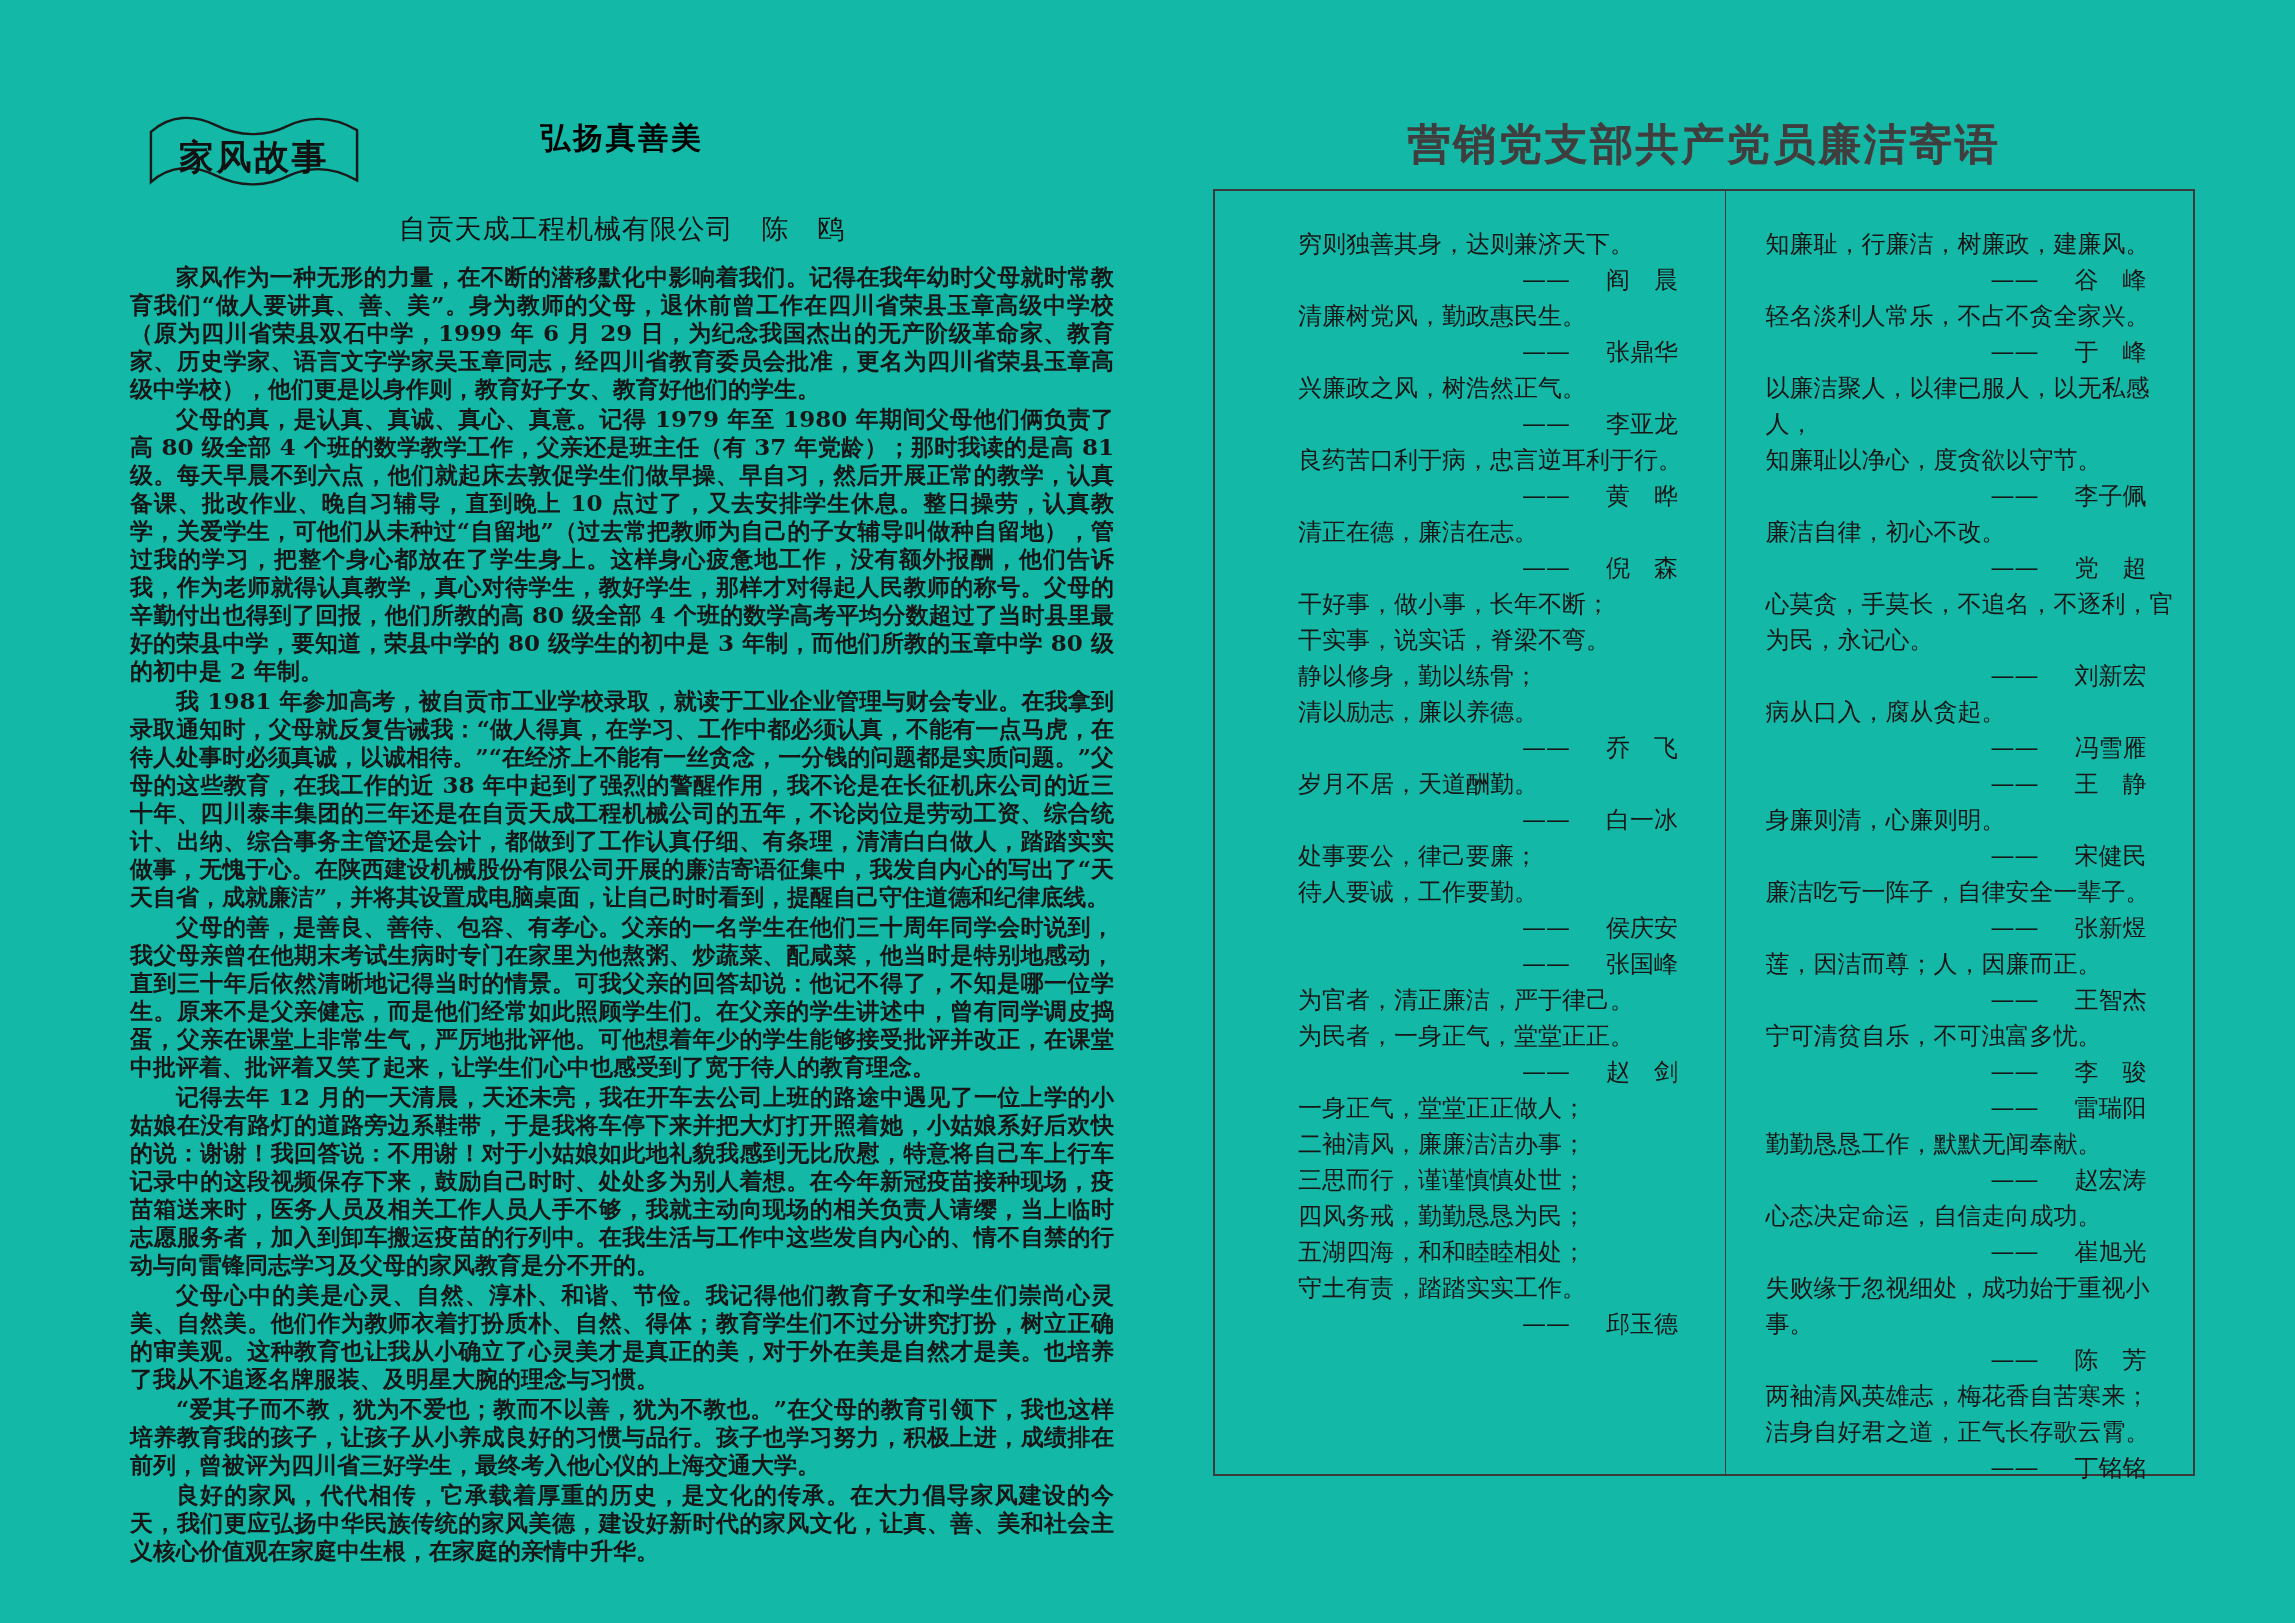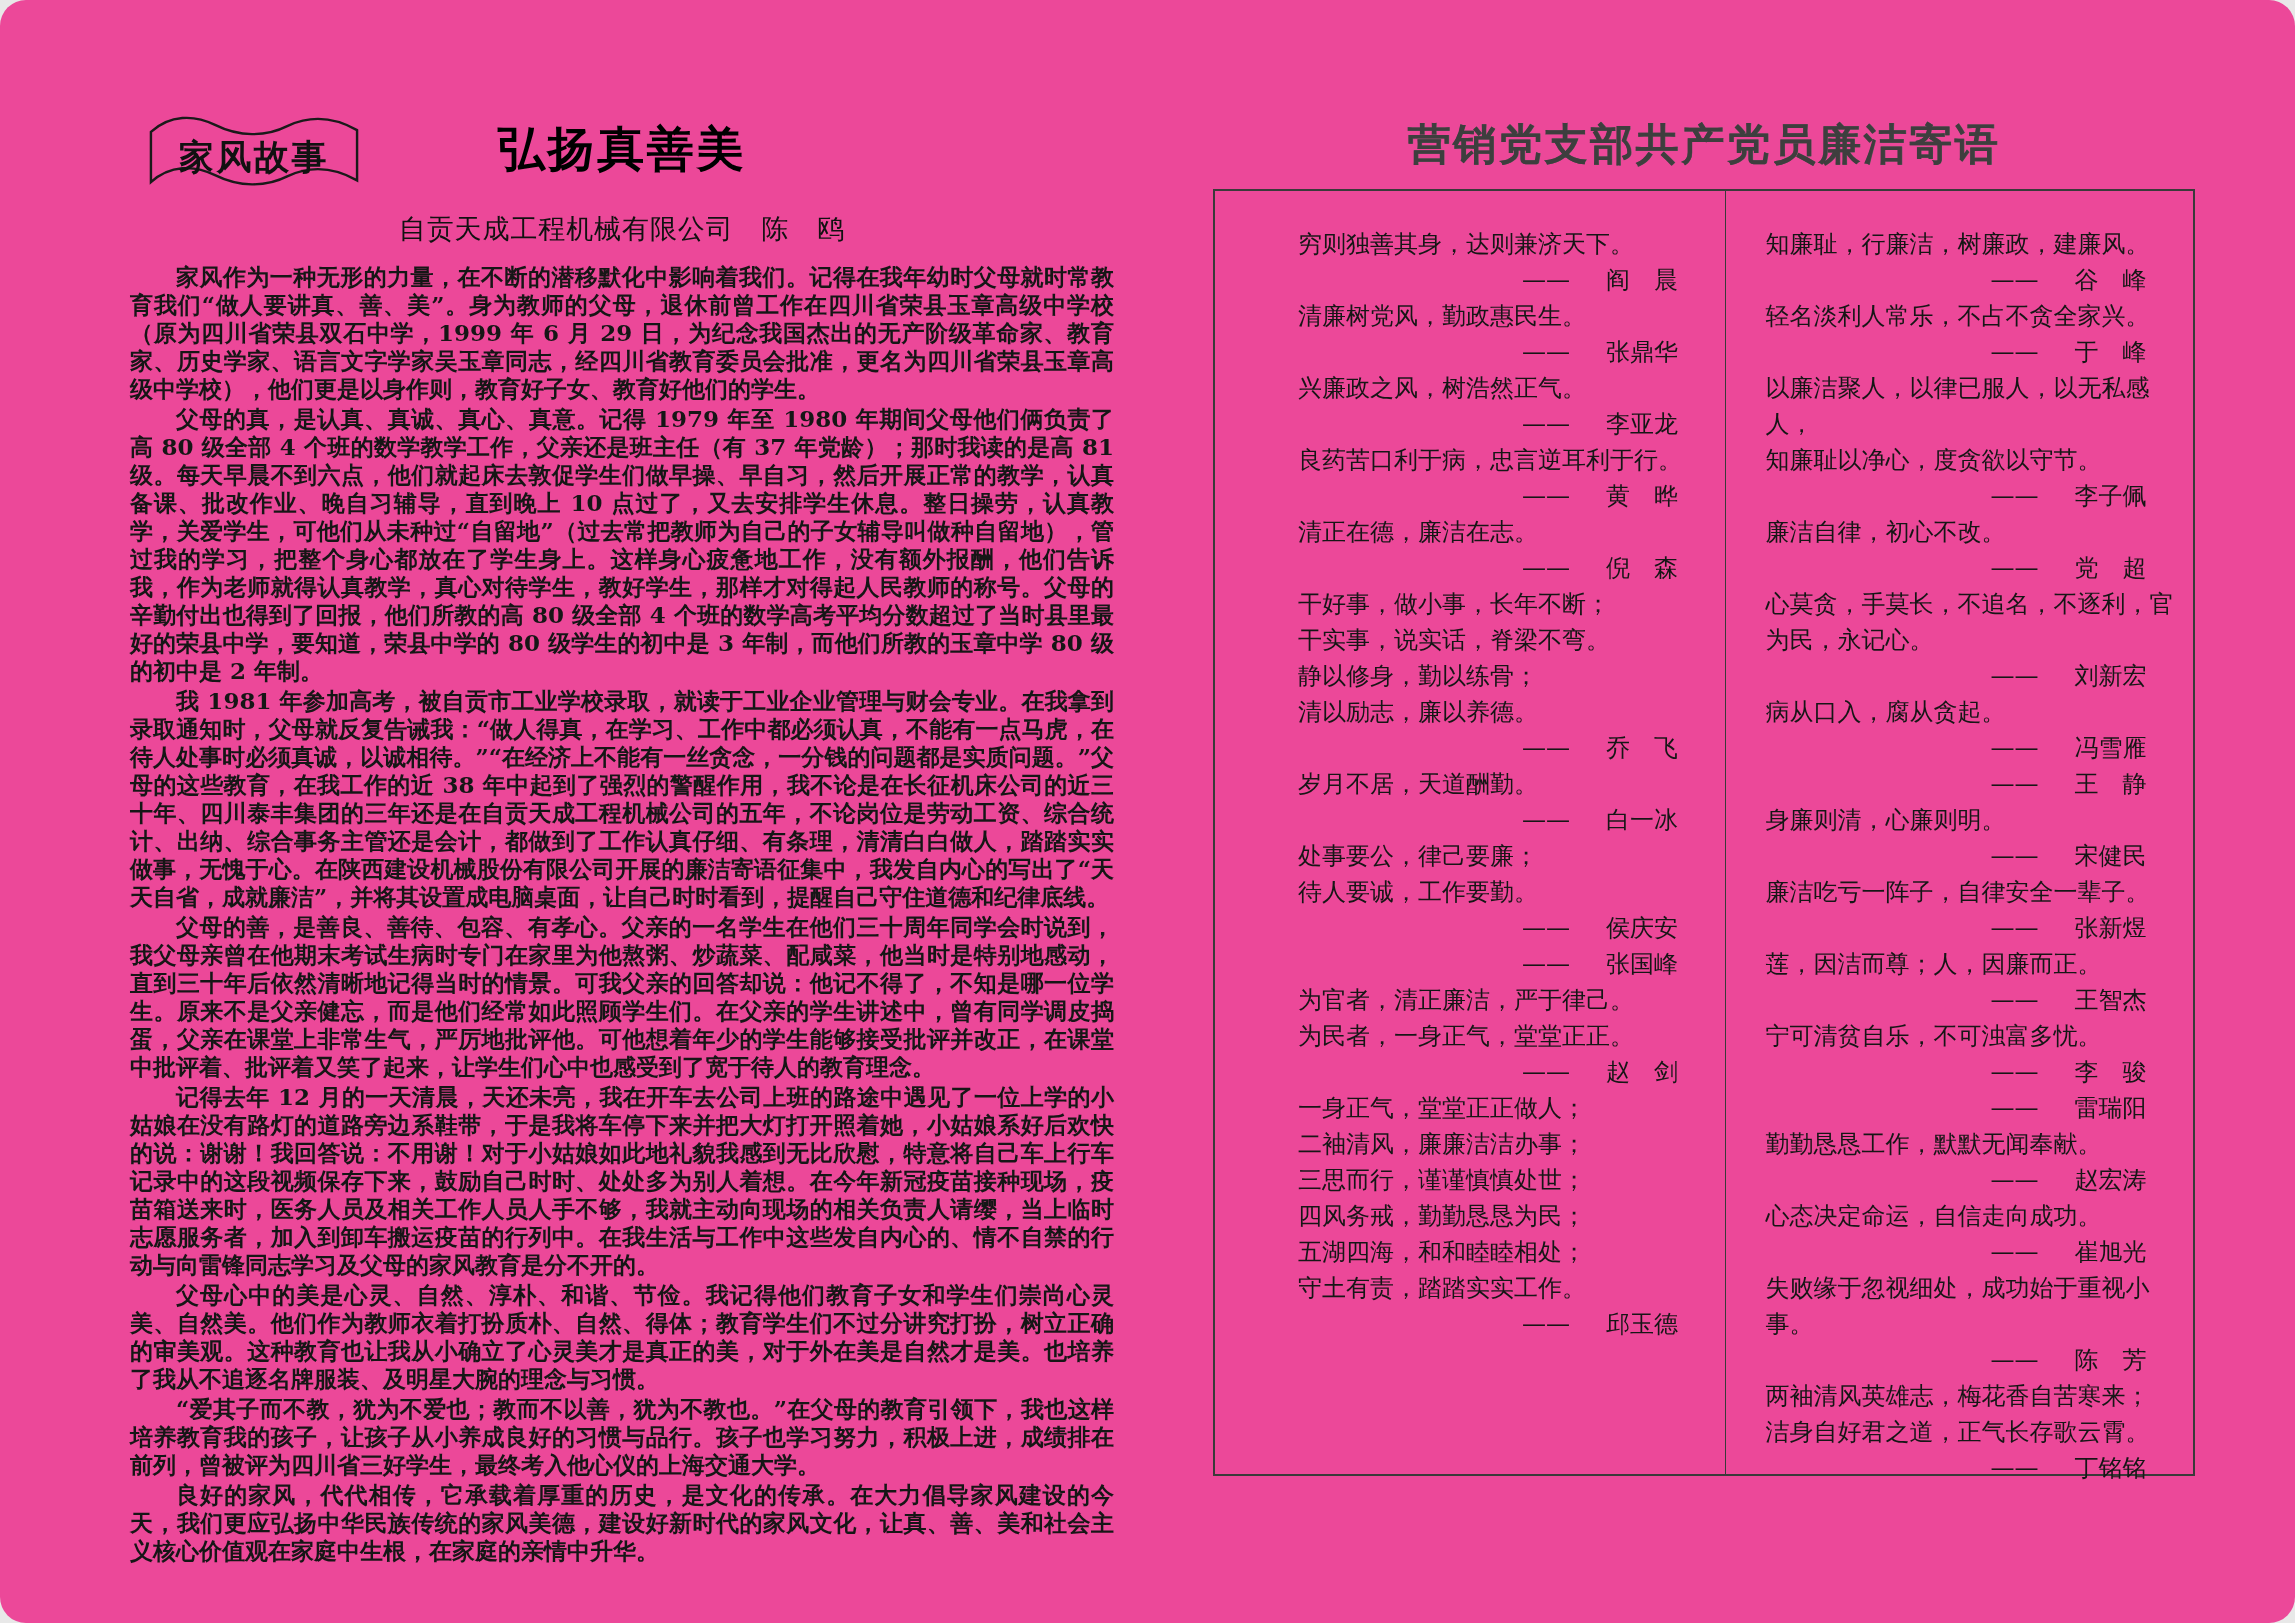--- a/index.html
+++ b/index.html
@@ -1,34 +1,33 @@
 <!DOCTYPE html>
 <html style="font-size:14px"><head>
 <meta charset="utf-8">
 <style>
   html,body { margin:0; padding:0; background:#e8e8e8; }
   #canvas {
     position:relative; width:2295px; height:1623px;
-    background:#ec4899; overflow:hidden;
+    background:#14b8a6; overflow:hidden;
     font-family:"DejaVu Serif","Liberation Serif",serif;
     color:#1c1c1c;
-    border-radius:26px;
   }
   
   #left-page { position:absolute; left:0; top:0; width:1148px; height:1623px; }
   .badge-wrap { position:absolute; left:144px; top:111px; width:220px; height:92px; }
   .badge-wrap svg { position:absolute; left:0; top:0; }
   .badge-label {
     position:absolute; left:0; top:12px; width:100%; height:68px;
     display:flex; align-items:center; justify-content:center;
     font-size:35px; font-weight:bold; letter-spacing:2.6px; color:#111;
   }
   .lp-title {
     position:absolute; left:128px; top:118px; width:988px;
-    text-align:center; font-size:47px; font-weight:bold;
+    text-align:center; font-size:30px; font-weight:bold;
     letter-spacing:2.6px; color:#000;
   }
   .lp-byline {
     position:absolute; left:128px; top:211px; width:988px;
     text-align:center; font-size:27px; letter-spacing:0.9px; color:#111;
   }
   .lp-body {
     position:absolute; left:128px; top:261px; width:988px;
     font-size:23px; line-height:28px; text-align:justify;
     color:#161616;

